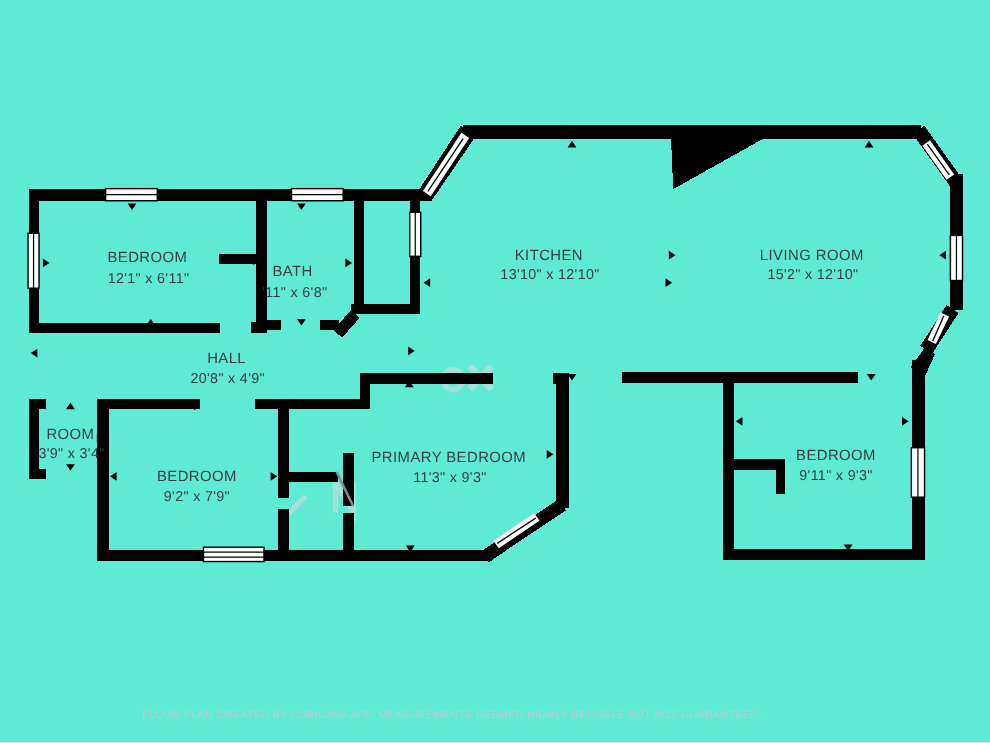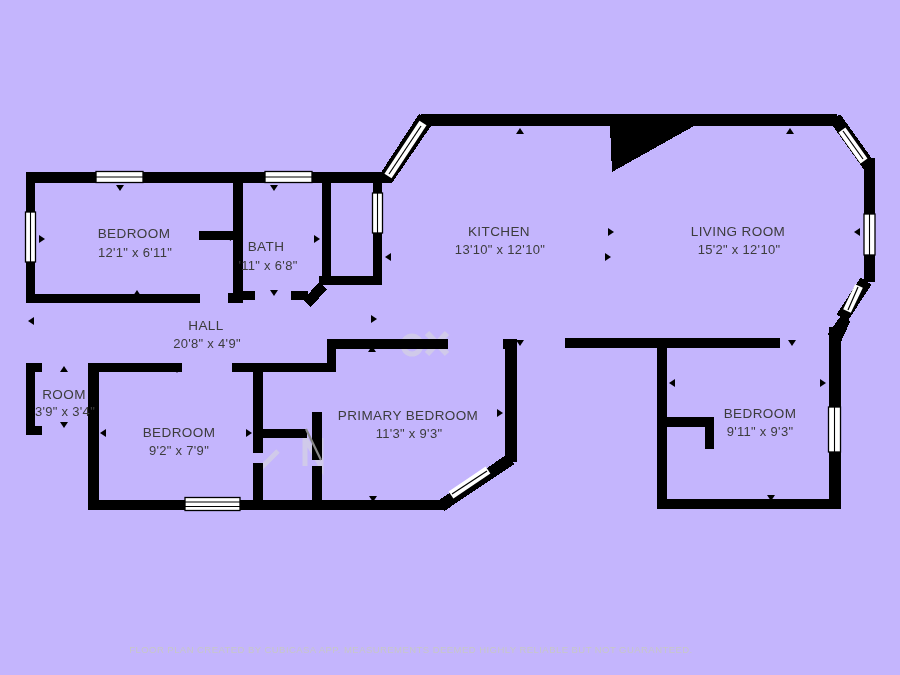--- a/index.html
+++ b/index.html
@@ -1,17 +1,17 @@
 <!DOCTYPE html>
 <html><head>
 <meta charset="utf-8">
 <style>
   html,body{margin:0;padding:0;background:#ffffff;}
   .stage{
-    position:relative;width:900px;height:675px;background:#c4b5fd;overflow:hidden;
+    position:relative;width:900px;height:675px;background:#5eead4;overflow:hidden;
     font-family:"Liberation Sans", sans-serif;
   }
   svg{display:block;}
   .wall{fill:#000000;}
   .wall-line{stroke:#000000;fill:none;}
   .win-fill{fill:#ffffff;stroke:#000000;stroke-width:1.3;}
   .win-line{stroke:#000000;stroke-width:1.1;fill:none;}
   .win-band{stroke:#ffffff;stroke-width:8.5;fill:none;}
   .win-mid{stroke:#000000;stroke-width:1.2;fill:none;}
   .room-name{font-size:13.5px;letter-spacing:.4px;fill:#3c3c3c;text-anchor:middle;}

